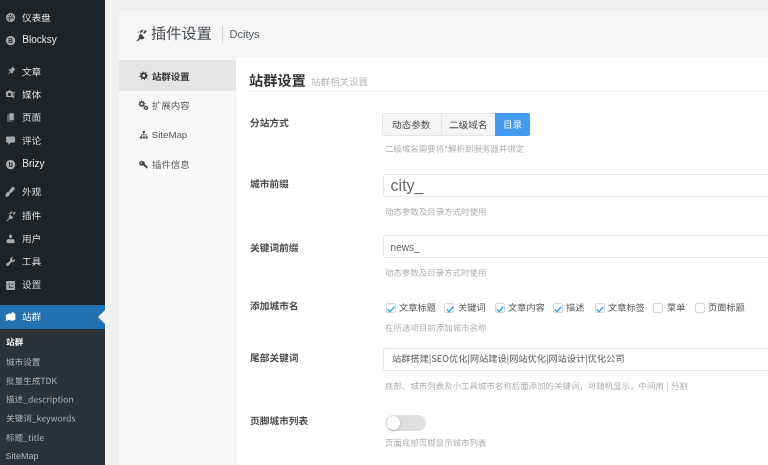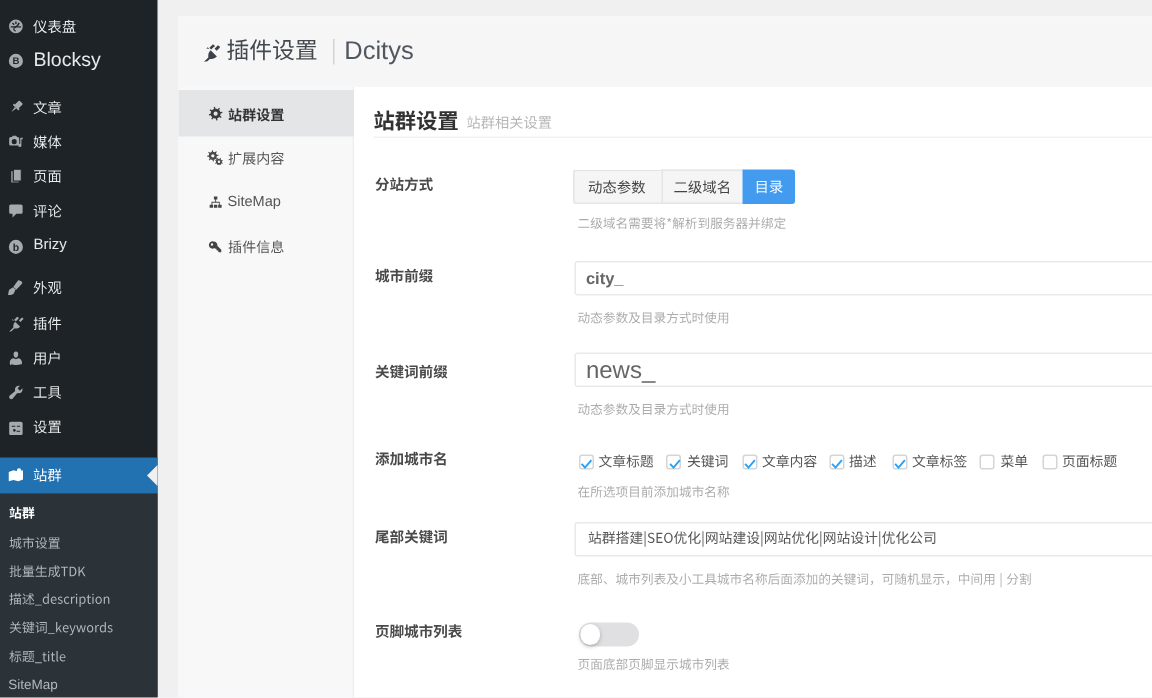--- a/index.html
+++ b/index.html
@@ -755,19 +755,19 @@
     <svg class="ic" style="left:138.2px;top:99.6px" width="10.8" height="10.8" viewBox="0 0 20 20">
       <path fill-rule="evenodd" d="M12.0 8.7 11.5 9.8 12.9 11.2 12.1 12.2 10.5 11.0 9.5 11.6 8.4 12.1 8.4 14.1 7.2 14.2 6.9 12.2 5.7 12.0 4.6 11.5 3.2 12.9 2.2 12.1 3.4 10.5 2.8 9.5 2.3 8.4 0.3 8.4 0.2 7.2 2.2 6.9 2.4 5.7 2.9 4.6 1.5 3.2 2.3 2.2 3.9 3.4 4.9 2.8 6.0 2.3 6.0 0.3 7.2 0.2 7.5 2.2 8.7 2.4 9.8 2.9 11.2 1.5 12.2 2.3 11.0 3.9 11.6 4.9 12.1 6.0 14.1 6.0 14.2 7.2 12.2 7.5ZM5.1 7.2a2.1 2.1 0 1 0 4.2 0a2.1 2.1 0 1 0 -4.2 0Z" fill="#4a4a4a"></path>
       <path fill-rule="evenodd" d="M18.5 14.6 18.4 15.5 19.7 16.2 19.4 17.0 18.0 16.5 17.4 17.2 16.7 17.8 17.2 19.2 16.3 19.6 15.7 18.2 14.8 18.3 13.9 18.2 13.2 19.5 12.4 19.2 12.9 17.8 12.2 17.2 11.6 16.5 10.2 17.0 9.8 16.1 11.2 15.5 11.1 14.6 11.2 13.7 9.9 13.0 10.2 12.2 11.6 12.7 12.2 12.0 12.9 11.4 12.4 10.0 13.3 9.6 13.9 11.0 14.8 10.9 15.7 11.0 16.4 9.7 17.2 10.0 16.7 11.4 17.4 12.0 18.0 12.7 19.4 12.2 19.8 13.1 18.4 13.7ZM13.3 14.6a1.5 1.5 0 1 0 3.0 0a1.5 1.5 0 1 0 -3.0 0Z" fill="#4a4a4a"></path>
     </svg>
     <svg class="ic" style="left:139.0px;top:130.1px" width="9.5" height="9.5" viewBox="0 0 20 20">
       <path d="M7.6 2h4.8v4.4H7.6zM1.6 13.6h4.8V18H1.6zm6 0h4.8V18H7.6zm6 0h4.8V18h-4.8zM9.4 6.4h1.2v3.2h5.2v4h-1.2v-2.8H5.4v2.8H4.2v-4h5.2z" fill="#444"></path>
     </svg>
     <svg class="ic" style="left:139.0px;top:159.8px" width="9.5" height="9.5" viewBox="0 0 20 20">
       <path d="M7.2 2a5.2 5.2 0 0 1 5.1 6.2l5.6 5.6v3.4h-3.4l-.9-.9v-1.6h-1.6l-.9-.9v-1.6H9.5l-.9-.9A5.2 5.2 0 1 1 7.2 2zM4.9 4.5a1.7 1.7 0 1 0 0 3.4 1.7 1.7 0 0 0 0-3.4z" fill="#444"></path>
     </svg>
-    <div class="rt" style="left:22.3px;top:32.2px;font-size:13px;color:#e8eaeb;font-weight:400">Blocksy</div>
+    <div class="rt" style="left:22.3px;top:32.2px;font-size:10px;color:#e8eaeb;font-weight:400">Blocksy</div>
     <div class="rt" style="left:22.3px;top:156.4px;font-size:10px;color:#e8eaeb;font-weight:400">Brizy</div>
     <div class="rt" style="left:5.5px;top:448.4px;font-size:9.0px;color:#b2b8bd;font-weight:400">SiteMap</div>
     <div class="rt" style="left:151.7px;top:127.1px;font-size:9.7px;color:#555555;font-weight:400">SiteMap</div>
-    <div class="rt" style="left:229.5px;top:26.4px;font-size:17px;color:#50575e;font-weight:400">Dcitys</div>
-    <div class="rt" style="left:390.6px;top:177.8px;font-size:11px;color:#666666;font-weight:700">city_</div>
-    <div class="rt" style="left:390.6px;top:239.8px;font-size:16px;color:#666666;font-weight:400">news_</div>
+    <div class="rt" style="left:229.5px;top:26.4px;font-size:11px;color:#50575e;font-weight:400">Dcitys</div>
+    <div class="rt" style="left:390.6px;top:177.8px;font-size:16px;color:#666666;font-weight:400">city_</div>
+    <div class="rt" style="left:390.6px;top:239.8px;font-size:10px;color:#666666;font-weight:400">news_</div>
 </div>
 </body></html>

